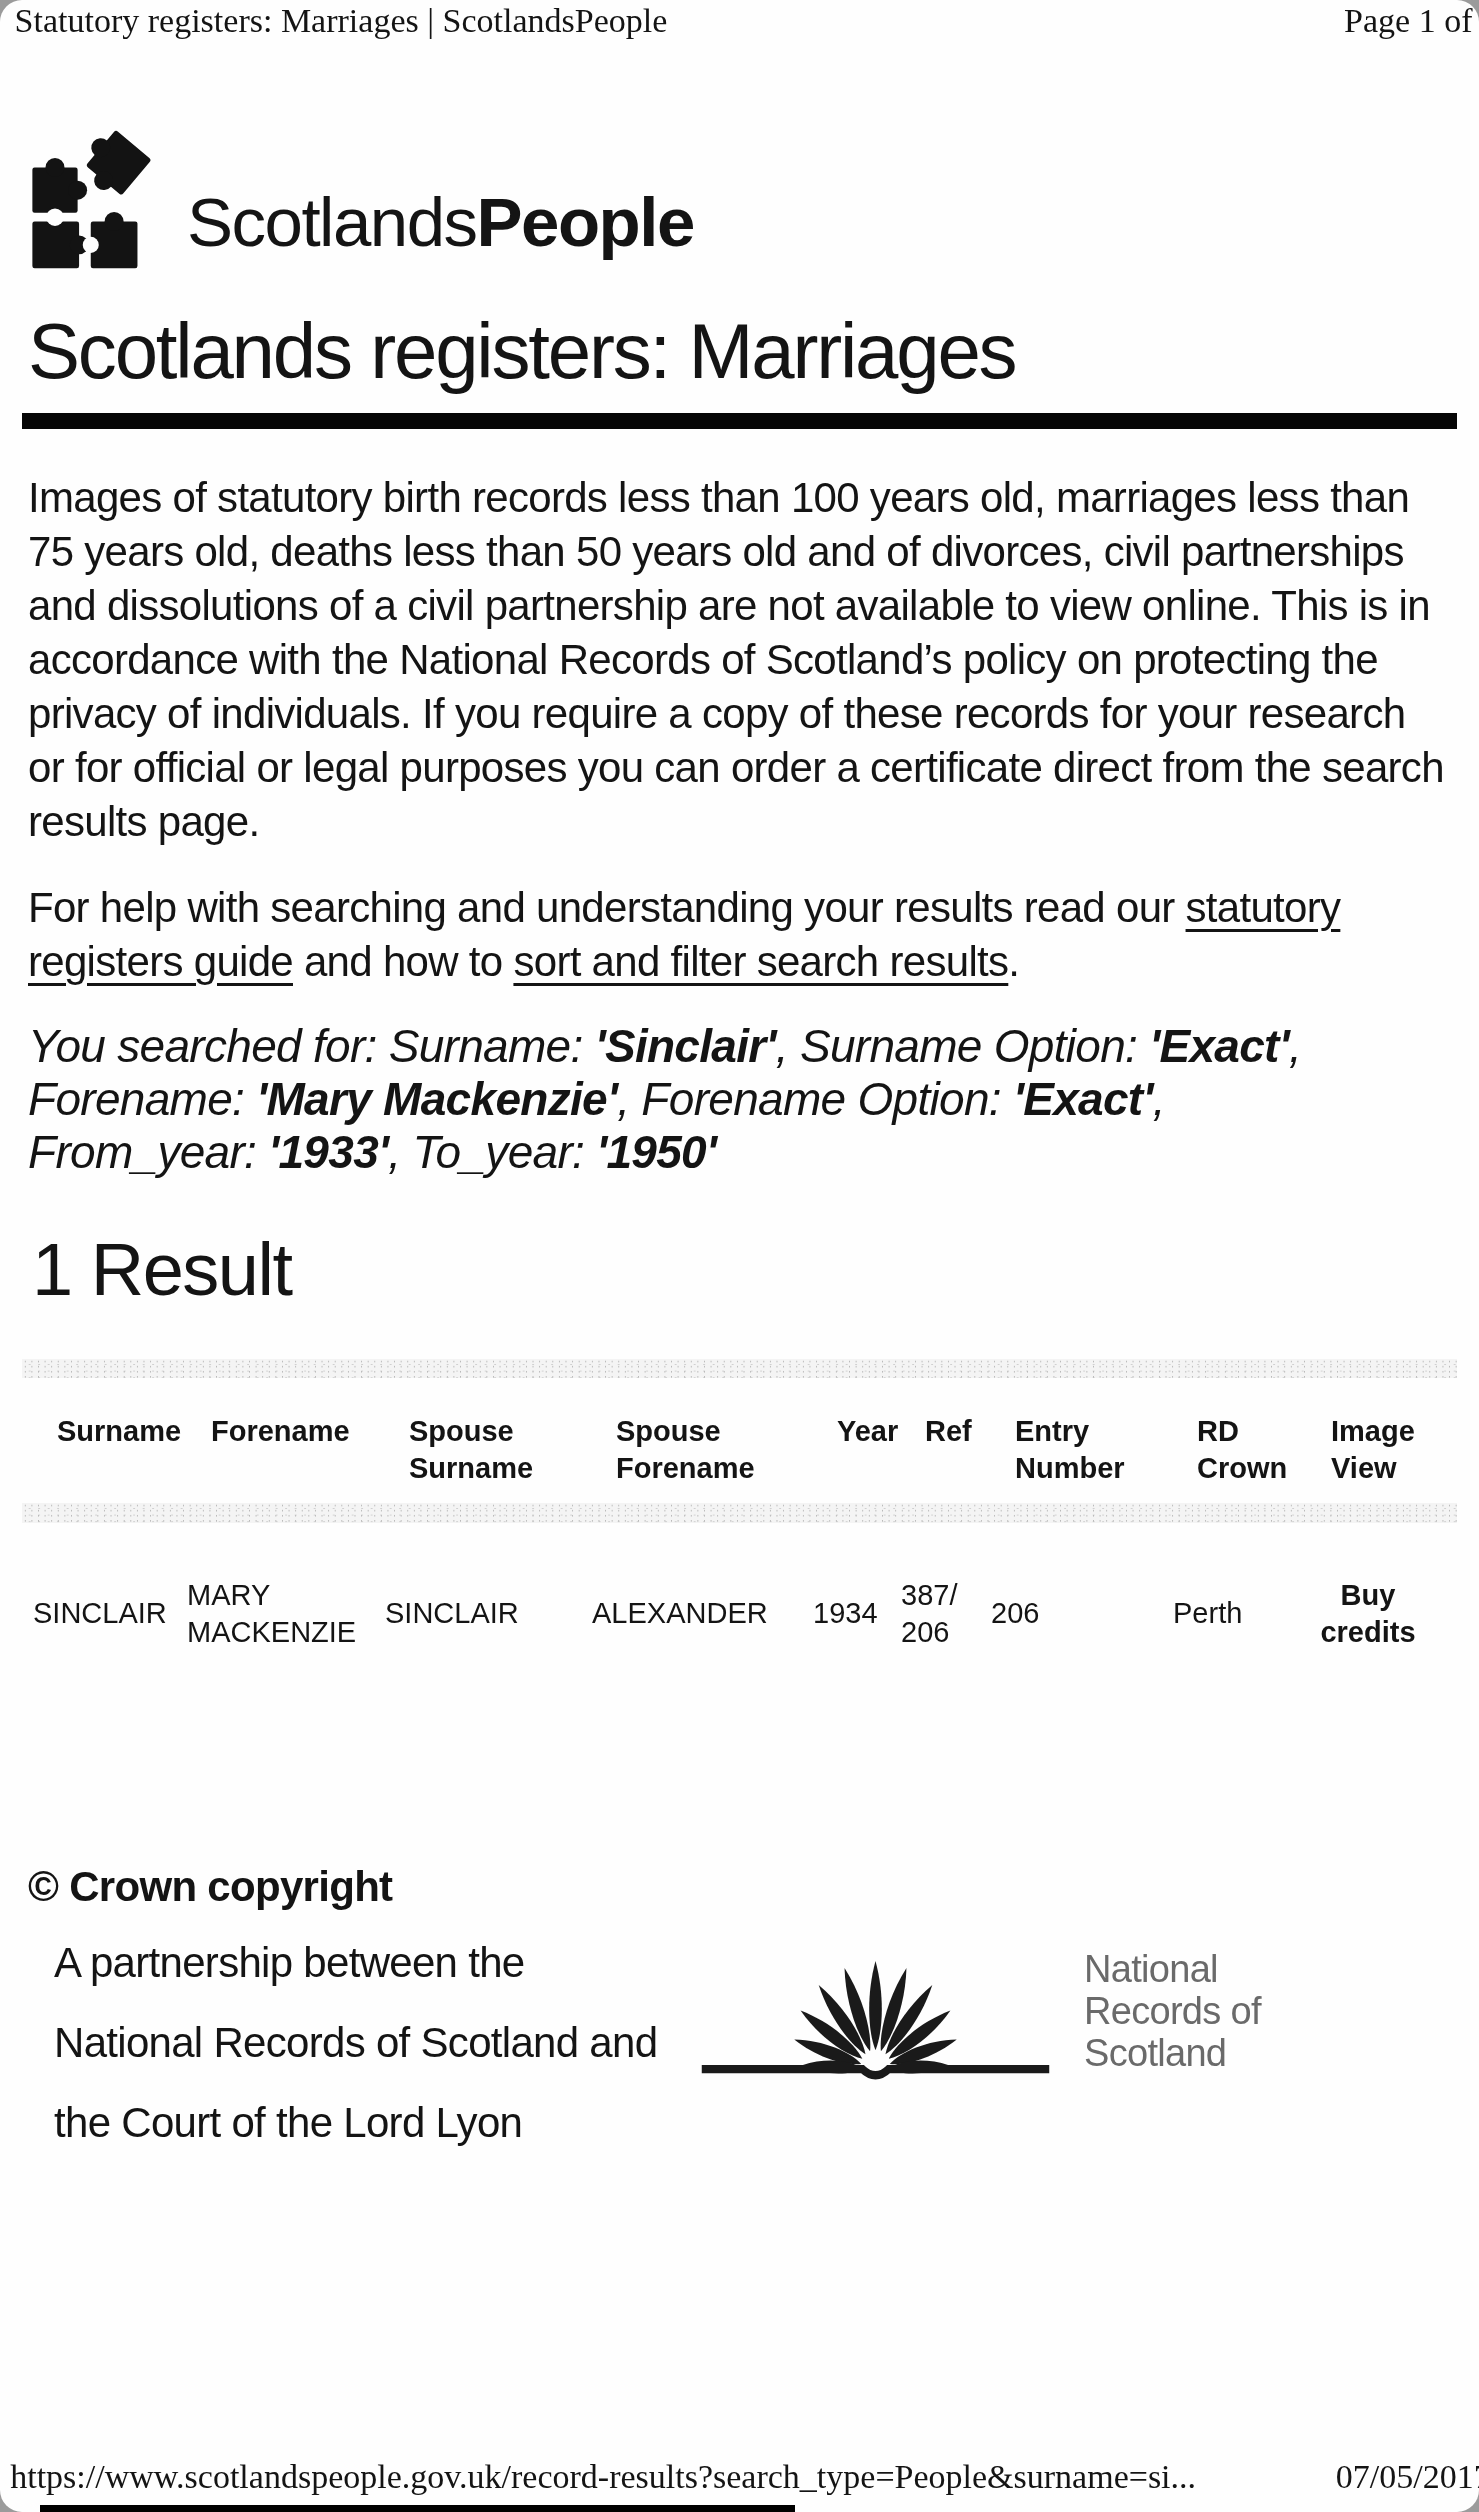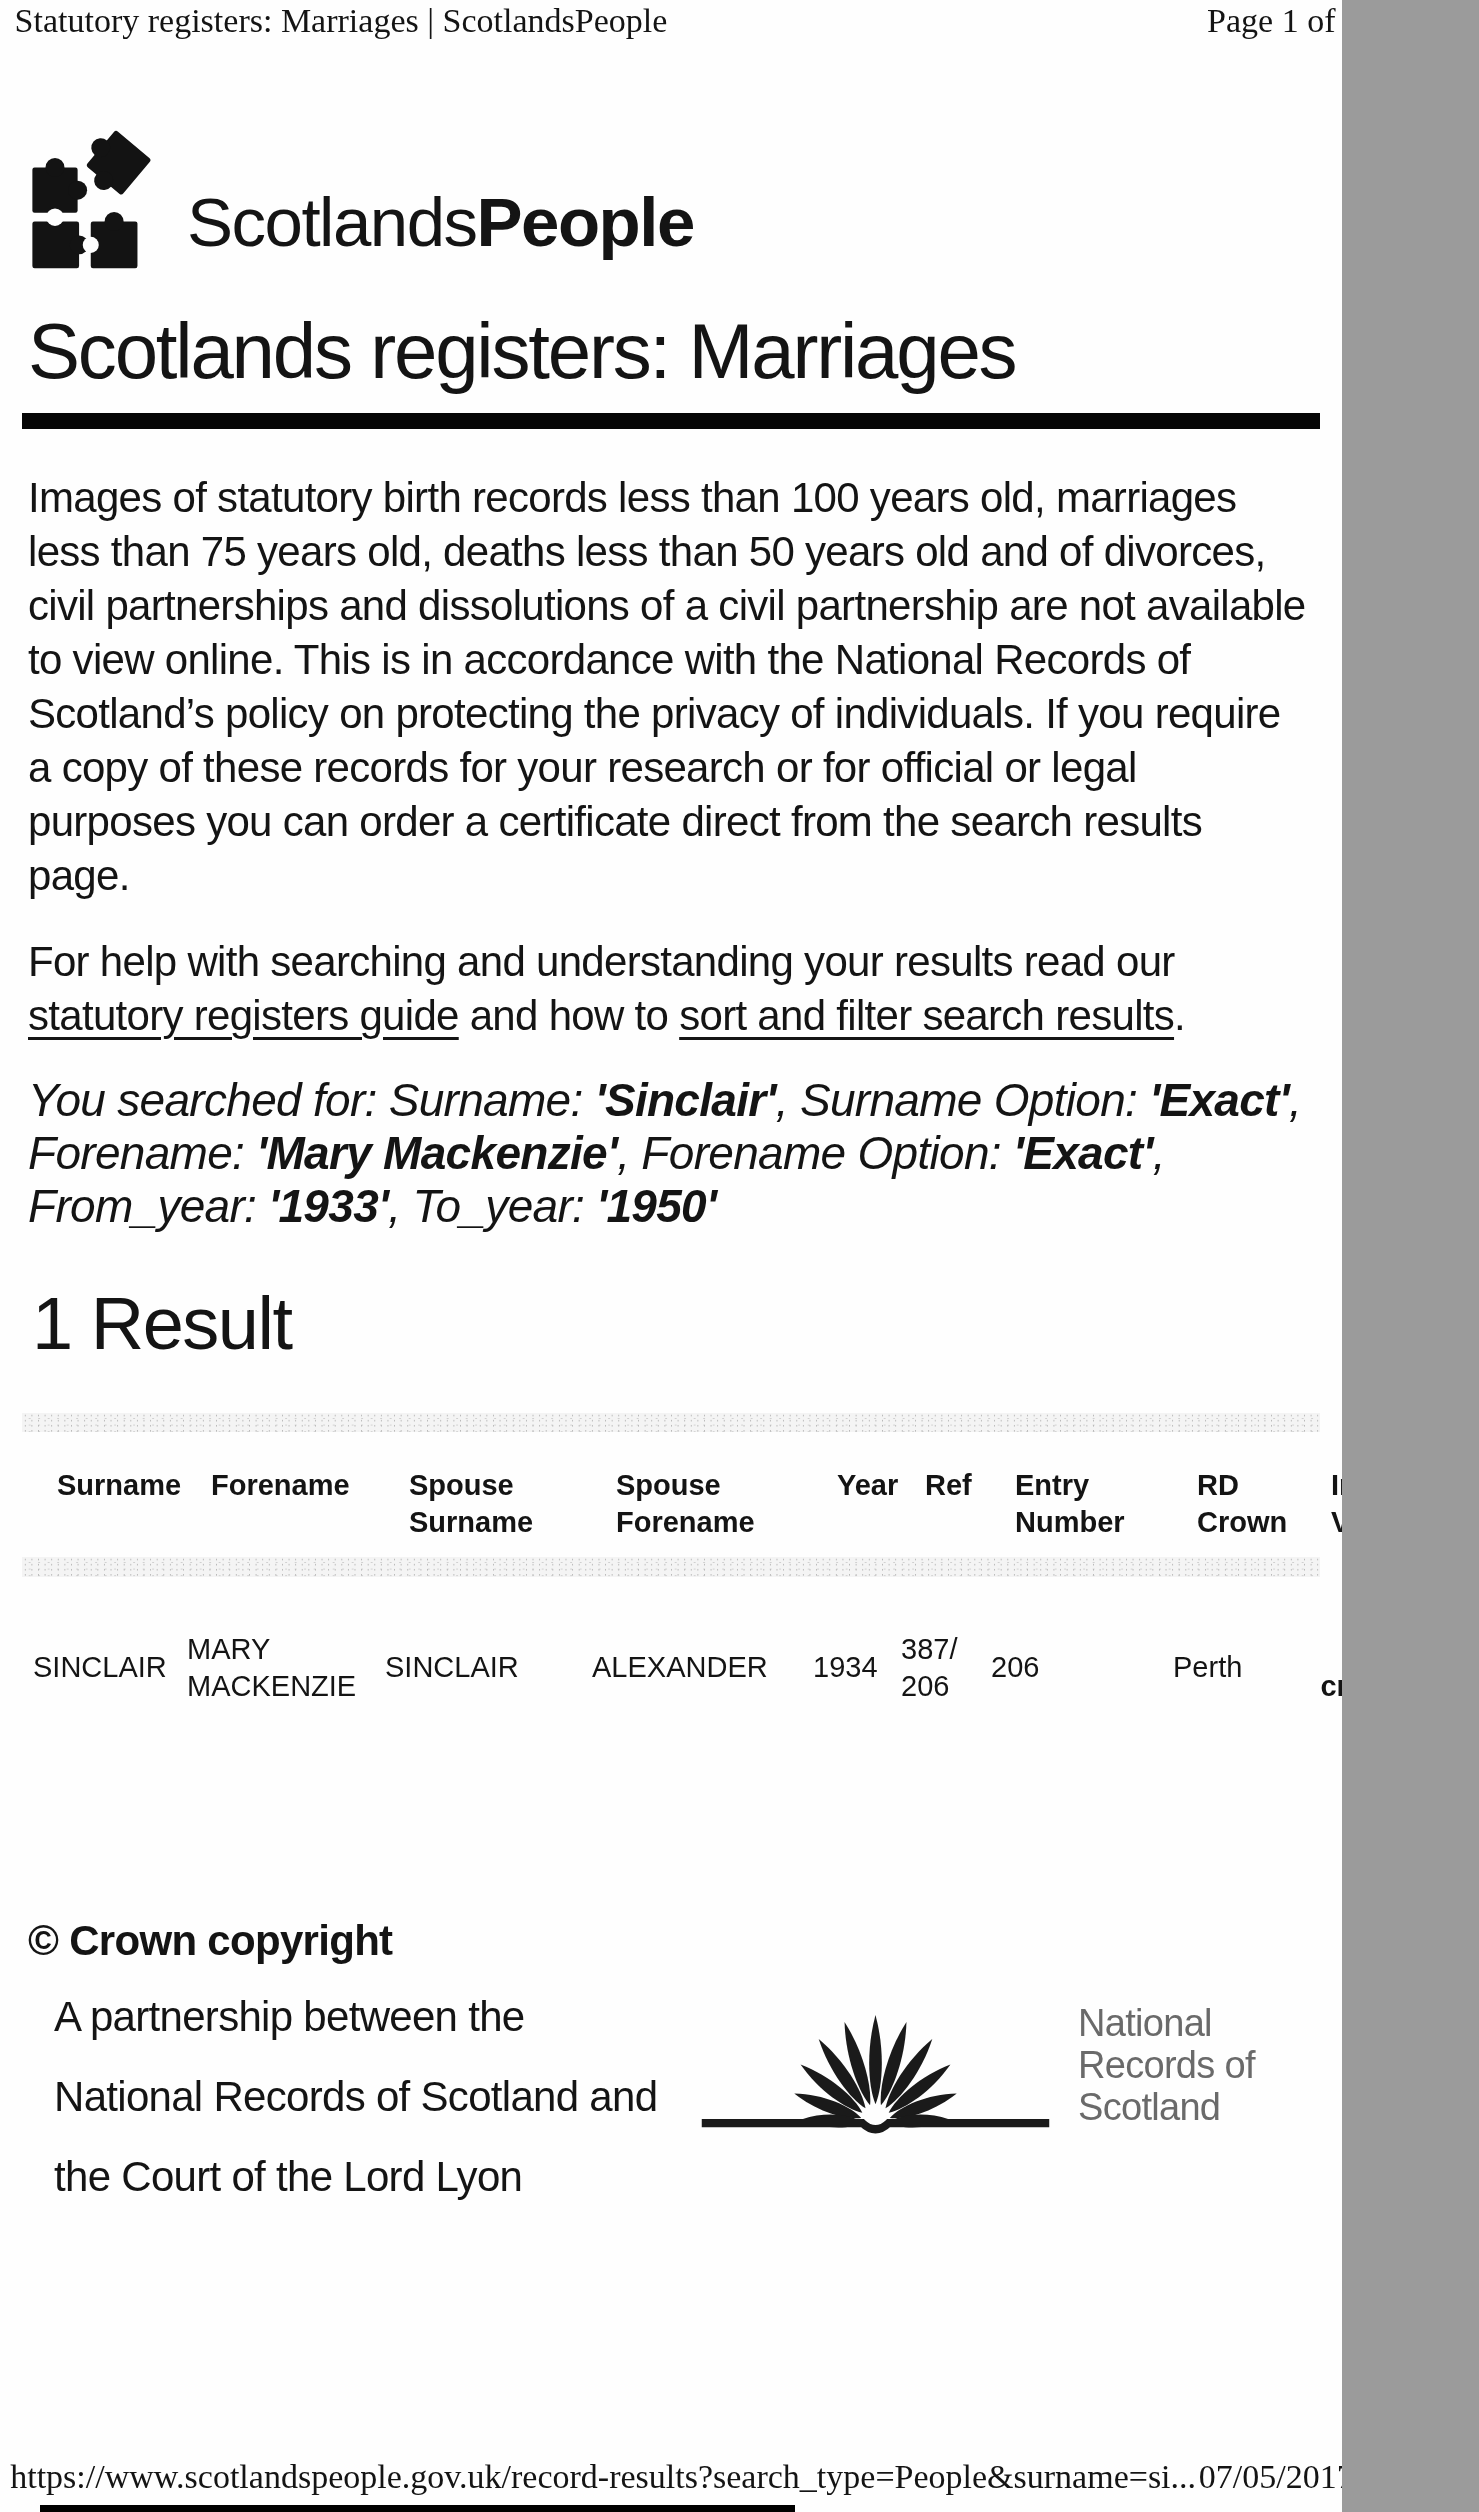--- a/index.html
+++ b/index.html
@@ -1,22 +1,23 @@
 <!DOCTYPE html>
 <html style="font-size:11.7px"><head>
 <meta charset="utf-8">
 <style>
   html,body{margin:0;padding:0;background:#9b9b9b;}
   .page{
     position:relative;
-    width:1342px;height:2512px;
+    width:1479px;height:2512px;
     background:#fefefe;
     overflow:hidden;
     font-family:"Liberation Sans","DejaVu Sans",sans-serif;
     color:#141414;
+    border-radius:22px;
   }
   
   .print-header{position:absolute;top:1.5px;left:14.6px;right:0;height:51px;
     font-family:"Liberation Serif","DejaVu Serif",serif;font-size:34px;}
   .print-header .left{position:absolute;left:0;top:0;white-space:nowrap;}
   .print-header .right{position:absolute;right:-19px;top:0;white-space:nowrap;}
   .print-footer{position:absolute;bottom:8.8px;left:10.2px;right:0;height:45px;
     font-family:"Liberation Serif","DejaVu Serif",serif;font-size:34px;}
   .print-footer .url{position:absolute;left:0;top:0;white-space:nowrap;}
   .print-footer .date{position:absolute;right:-11.7px;top:0;white-space:nowrap;}
@@ -47,21 +48,21 @@
     grid-template-columns:154px 198px 207px 221px 88px 90px 182px 134px 122px;
     font-size:29px;line-height:37px;letter-spacing:0;}
   .grid.head{margin-top:35px;font-weight:700;}
   .grid.head > div{padding-left:24px;}
   .grid.row{margin-top:51px;align-items:center;min-height:80px;}
   .cell-buy{font-weight:700;text-align:center;cursor:pointer;}
 
   .copyright{position:relative;margin:209px 28px 0 28px;}
   .crown{font-size:42px;font-weight:700;letter-spacing:-0.7px;}
   .partnership{margin:11.7px 0 0 26px;width:628px;font-size:42px;line-height:80px;letter-spacing:-0.7px;}
-  .nrs{position:absolute;left:665px;top:63px;display:flex;align-items:center;gap:20px;}
+  .nrs{position:absolute;left:665px;top:63px;display:flex;align-items:center;gap:26px;}
   .nrs-text{width:197px;font-size:38px;line-height:42px;color:#6a6a6a;letter-spacing:-0.7px;}
 </style>
 </head>
 <body>
 
 <div class="page">
 
   <div class="print-header">
     <span class="left">Statutory registers: Marriages | ScotlandsPeople</span>
     <span class="right">Page 1 of 1</span>

